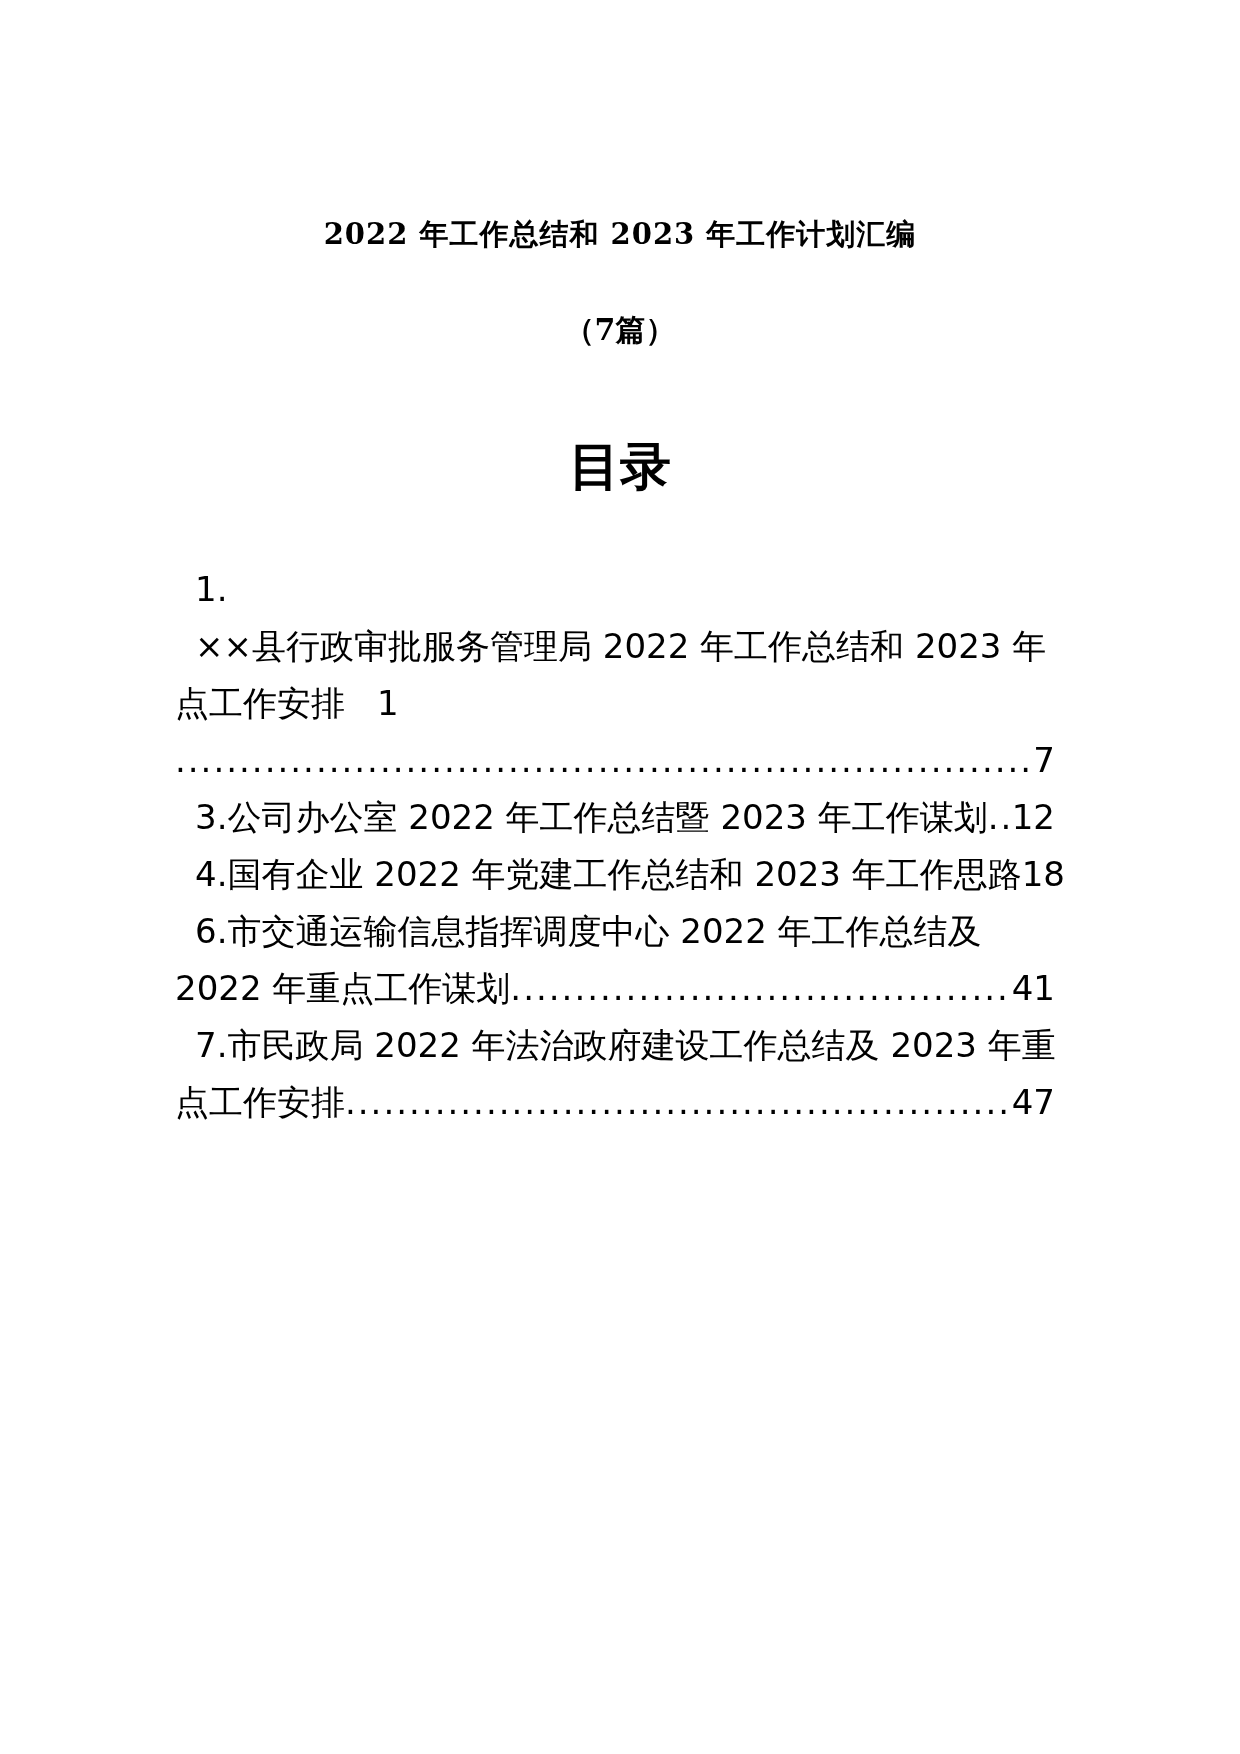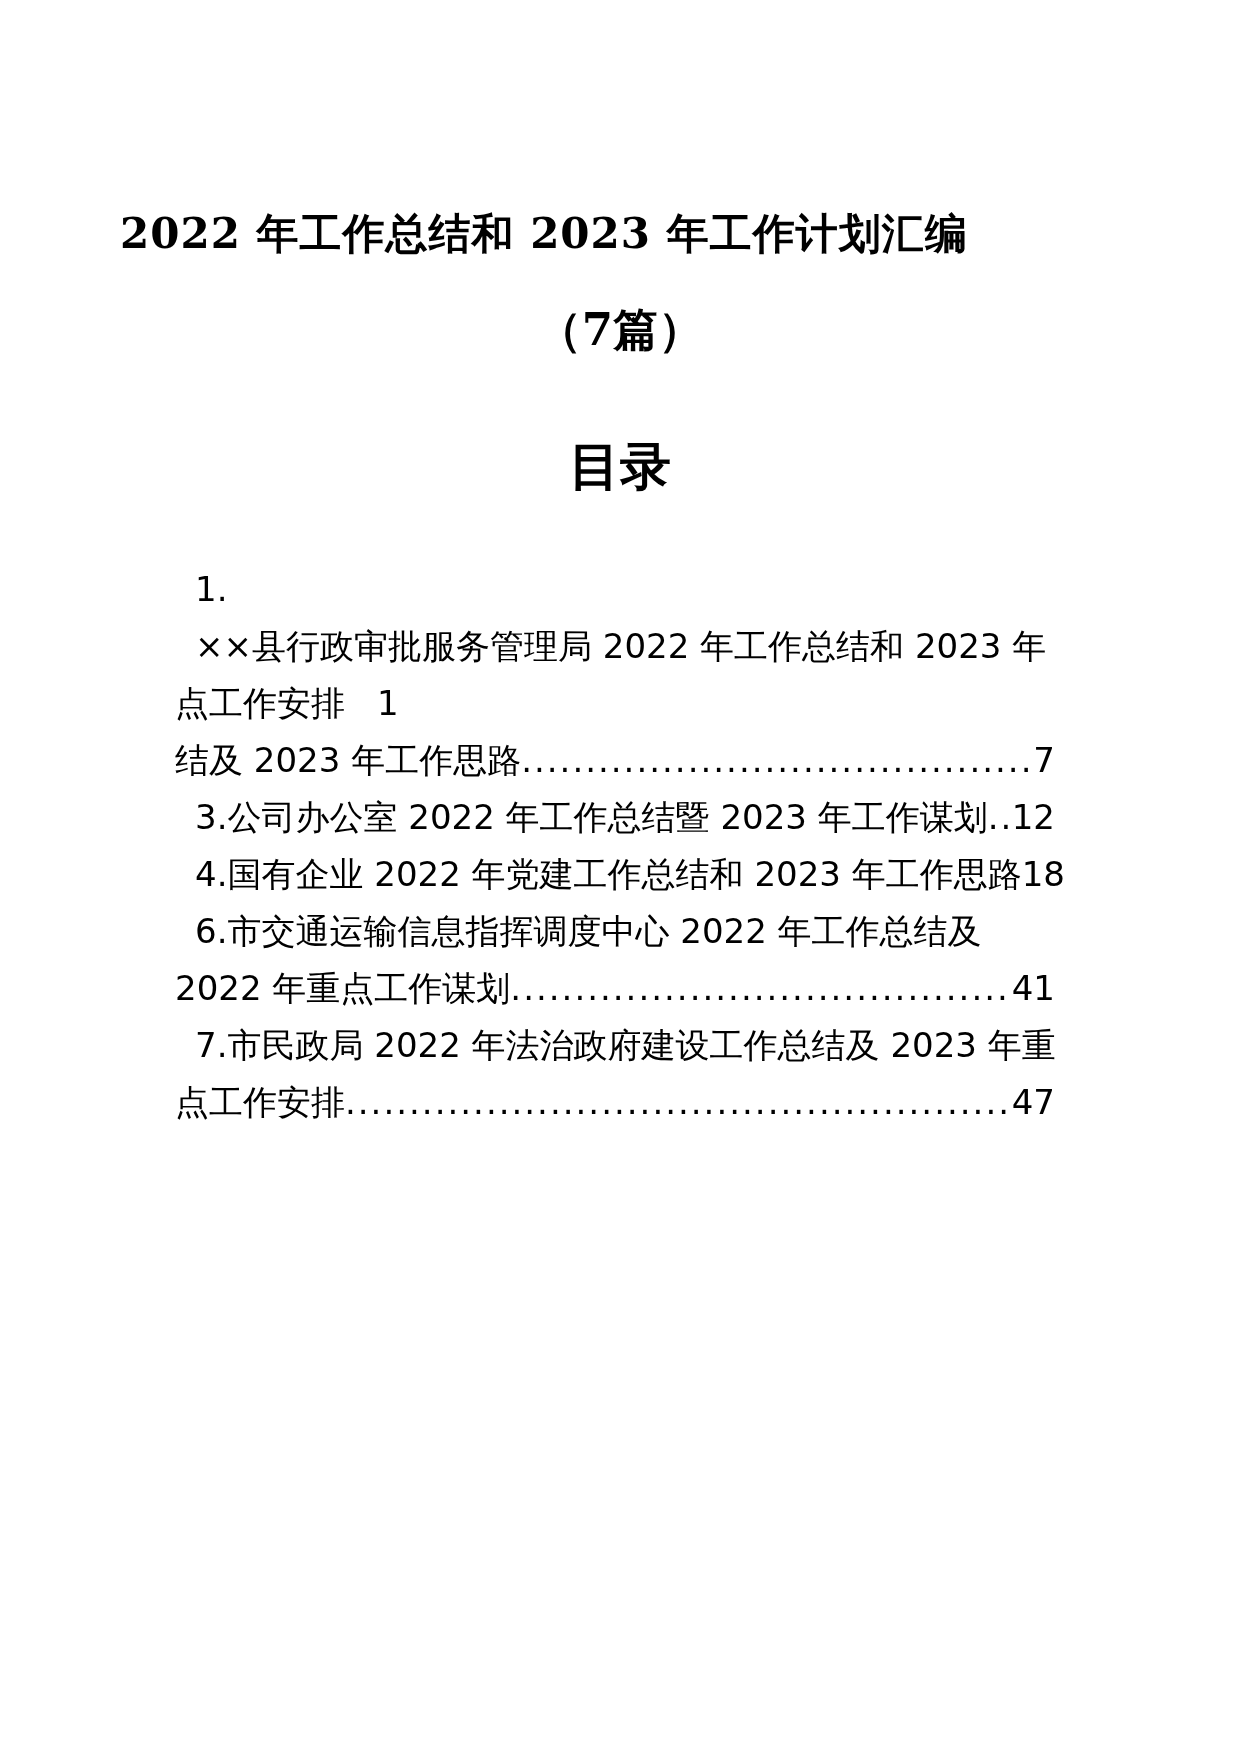--- a/index.html
+++ b/index.html
@@ -14,37 +14,37 @@
     background: #ffffff;
     color: #000000;
     overflow: hidden;
     font-family: "DejaVu Sans", "Liberation Sans", sans-serif;
   }
   .doc-title {
     position: absolute;
     top: 205px;
     left: 120px;
     width: 1000px;
-    text-align: left;
+    text-align: center;
     font-family: "DejaVu Serif", "Liberation Serif", serif;
     font-weight: 700;
-    font-size: 42px;
+    font-size: 29px;
     line-height: 58px;
     letter-spacing: 1px;
     margin: 0;
   }
   .doc-subtitle {
     position: absolute;
     top: 300px;
     left: 120px;
     width: 1000px;
     text-align: center;
     font-family: "DejaVu Serif", "Liberation Serif", serif;
     font-weight: 700;
-    font-size: 45px;
+    font-size: 30px;
     line-height: 60px;
   }
   .toc-heading {
     position: absolute;
     top: 442px;
     left: 120px;
     width: 1000px;
     text-align: center;
     font-weight: 700;
     font-size: 51px;
@@ -113,21 +113,20 @@
       <div class="toc-line indent leader-none">
         <span class="t">××县行政审批服务管理局 2022 年工作总结和 2023 年</span>
 
       </div>
       <div class="toc-line leader-inline">
         <span class="t">点工作安排</span>
         <span class="leader"></span>
         <span class="pg">1</span>
       </div>
       <div class="toc-line leader-dots">
-        <span class="t">结及 2023 年工作思路</span>
         <span class="leader">........................................................................................................................</span>
         <span class="pg">7</span>
       </div>
       <div class="toc-line indent leader-dots">
         <span class="t">3.公司办公室 2022 年工作总结暨 2023 年工作谋划</span>
         <span class="leader">........................................................................................................................</span>
         <span class="pg">12</span>
       </div>
       <div class="toc-line indent leader-space">
         <span class="t">4.国有企业 2022 年党建工作总结和 2023 年工作思路</span>

